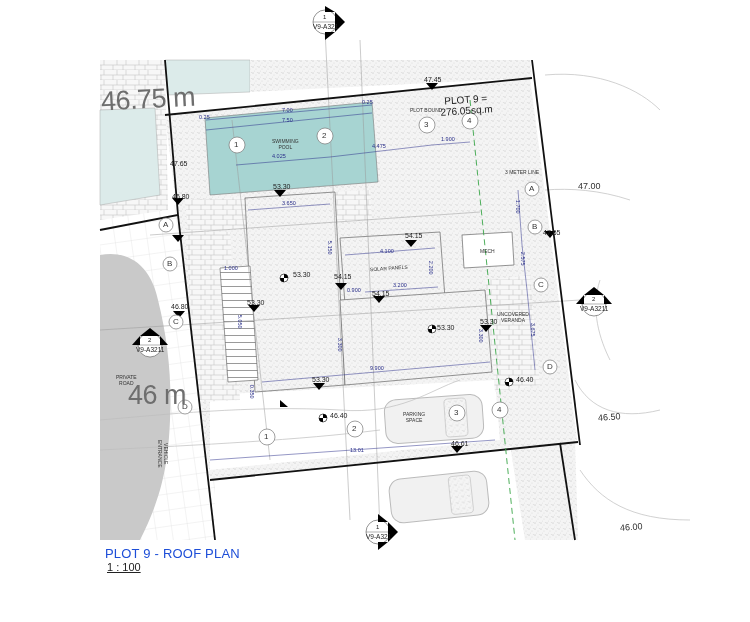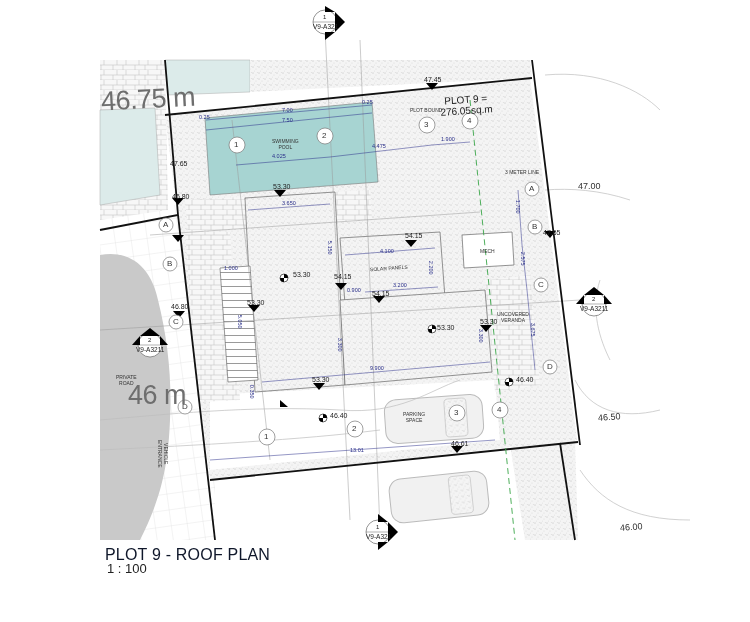--- a/index.html
+++ b/index.html
@@ -1,21 +1,21 @@
 <!DOCTYPE html>
 <html><head>
 <meta charset="utf-8">
 <style>
   html, body { margin:0; padding:0; background:#ffffff; }
   body { width:750px; height:622px; position:relative; overflow:hidden;
          font-family:"Liberation Sans", sans-serif; color:#222; }
   #sheet { position:absolute; left:0; top:0; width:750px; height:622px; }
   .lbl { position:absolute; white-space:nowrap; line-height:1; }
-  .t-title { font-size:16px; color:#0f172a; letter-spacing:0.2px; }
-  .t-scale { font-size:13px; color:#222; }
+  .t-title { font-size:13px; color:#1d4ed8; letter-spacing:0.2px; }
+  .t-scale { font-size:11px; color:#222;text-decoration:underline; }
   .t-big { font-size:27px; color:#6e6e6e; letter-spacing:-0.5px; }
   .t-plot { font-size:10px; color:#222; text-align:center; line-height:1.05; }
   .t-small { font-size:5px; color:#333; text-align:center; line-height:1.15; }
   .t-contour { font-size:9px; color:#333; }
   .t-level { font-size:7px; color:#222; }
   .t-dim { font-size:5.5px; color:#2a2f8a; }
   .t-grid { font-size:8px; color:#333; }
   .t-sec-n { font-size:6px; color:#222; }
   .t-sec-r { font-size:6.5px; color:#222; }
 </style>

